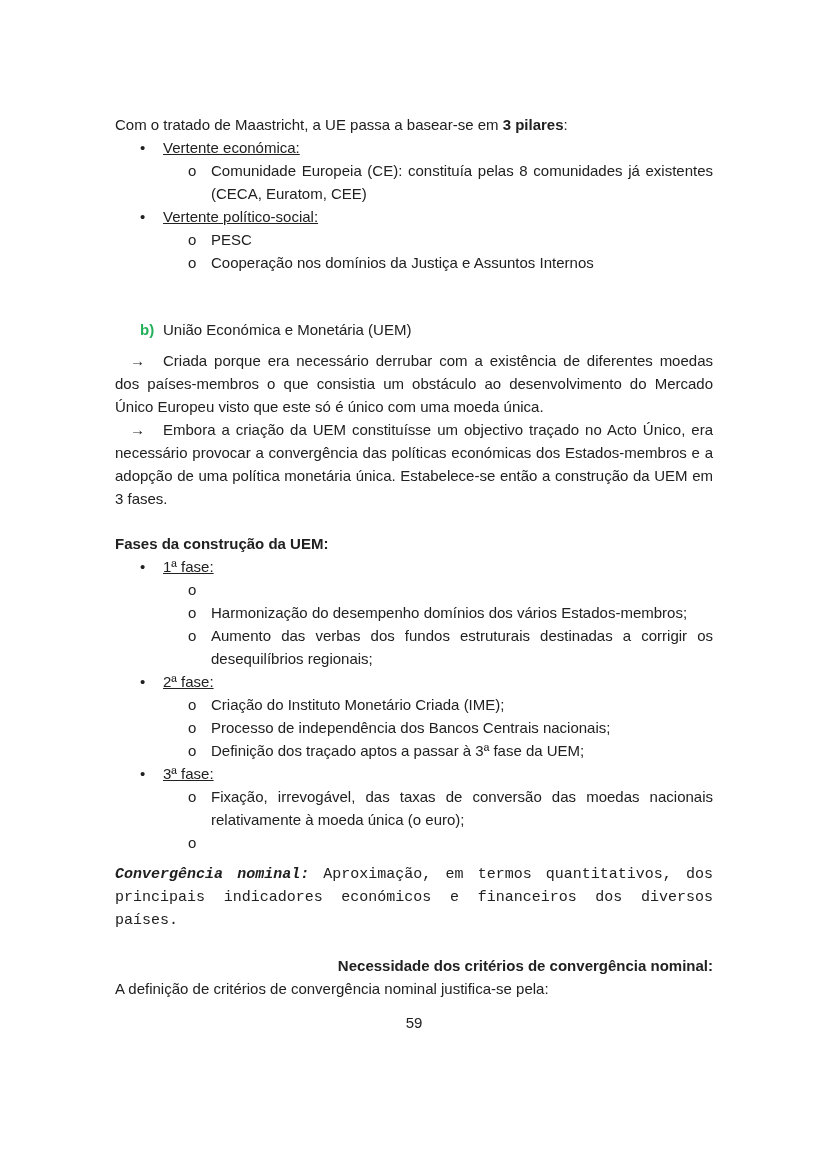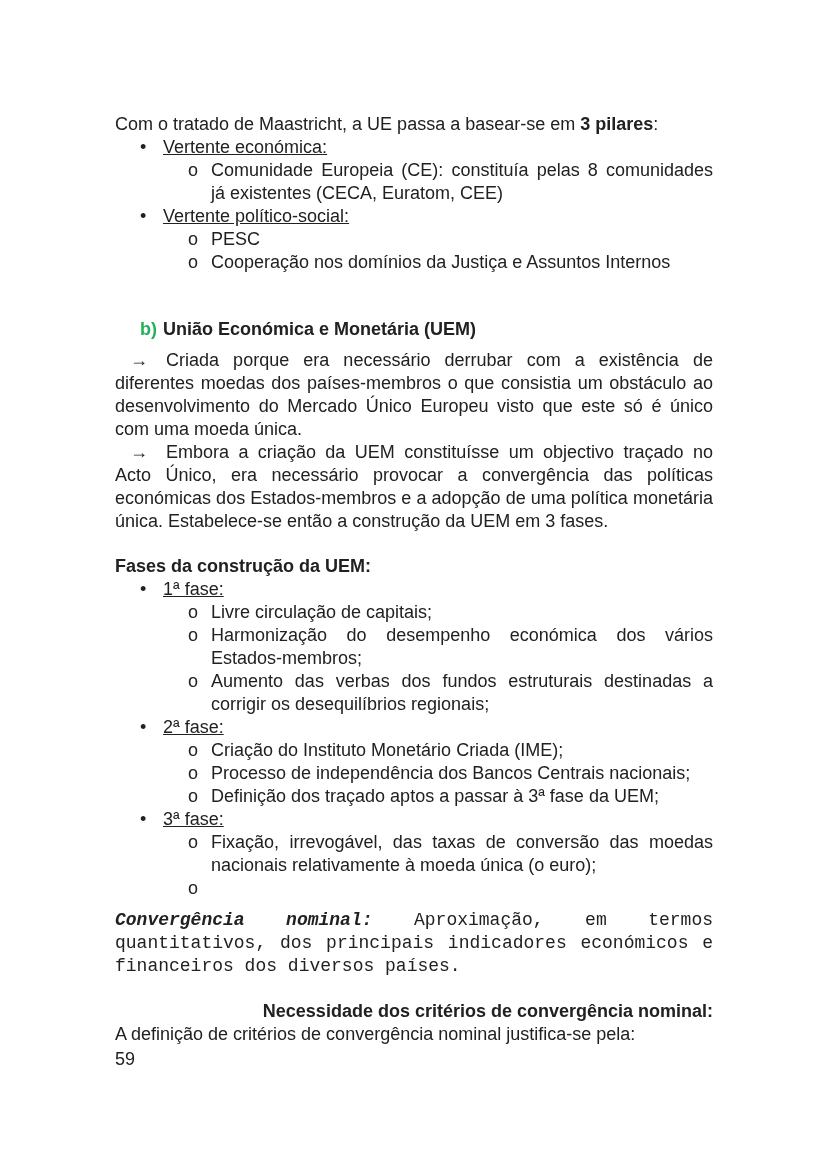--- a/index.html
+++ b/index.html
@@ -1,21 +1,21 @@
 <!DOCTYPE html>
 <html><head>
 <meta charset="utf-8">
 <style>
   html,body { margin:0; padding:0; background:#ffffff; }
   .page {
     position:relative;
     width:828px; height:1171px;
     background:#ffffff;
     font-family:"Liberation Sans", sans-serif;
-    font-size:18px;
+    font-size:15px;
     line-height:23px;
     color:#212121;
     overflow:hidden;
   }
   .content {
     position:absolute;
     left:115px; top:113px;
     width:598px;
   }
   p { margin:0; }
@@ -28,32 +28,32 @@
   .b1 { display:flex; }
   .b1 > .marker { margin-left:25px; width:23px; flex:0 0 23px; }
   .b1 > .txt { flex:1; }
   .b2 { display:flex; }
   .b2 > .marker { margin-left:73px; width:23px; flex:0 0 23px; }
   .b2 > .txt { flex:1; text-align:justify; }
 
   
   .sect { display:flex; margin-top:44px; }
   .sect > .marker { margin-left:25px; width:23px; flex:0 0 23px; font-weight:700; }
-  .sect > .txt { flex:1; font-weight:700; }
+  .sect > .txt { flex:1; font-weight:400; }
 
   
   .arrowp { text-align:justify; text-indent:15px; }
   .arrowp.first { margin-top:8px; }
   .arrowp .arrow { display:inline-block; margin-right:18px; text-indent:0; }
 
   .fases-heading { font-weight:700; margin-top:22px; }
   .termp { margin-top:9px; text-align:justify;font-family:Liberation Mono, monospace; }
   .nec-heading { font-weight:700; margin-top:22px;text-align:right; }
 
-  .pagenum { text-align:left; margin-top:2px; }
+  .pagenum { text-align:center; margin-top:11px; }
 </style>
 </head>
 <body>
 
 <div class="page">
   <div class="content">
 
     <p><span>Com o tratado de Maastricht, a UE passa a basear-se em </span><span class="bold">3 pilares</span><span>:</span></p>
 
     <div class="b1">
@@ -87,25 +87,24 @@
     <p class="arrowp"><span class="arrow">→</span><span>Embora a criação da UEM constituísse um objectivo traçado no Acto Único, era necessário provocar a convergência das políticas económicas dos Estados-membros e a adopção de uma política monetária única. Estabelece-se então a construção da UEM em 3 fases.</span></p>
 
     <p class="fases-heading">Fases da construção da UEM:</p>
 
     <div class="b1">
       <span class="marker">•</span>
       <span class="txt"><span class="underline">1ª fase:</span></span>
     </div>
     <div class="b2">
       <span class="marker">o</span>
-      <span class="txt">Livre circulação de capitais;</span>
     </div>
     <div class="b2">
       <span class="marker">o</span>
-      <span class="txt">Harmonização do desempenho económica dos vários Estados-membros;</span>
+      <span class="txt">Harmonização do desempenho domínios dos vários Estados-membros;</span>
     </div>
     <div class="b2">
       <span class="marker">o</span>
       <span class="txt">Aumento das verbas dos fundos estruturais destinadas a corrigir os desequilíbrios regionais;</span>
     </div>
 
     <div class="b1">
       <span class="marker">•</span>
       <span class="txt"><span class="underline">2ª fase:</span></span>
     </div>

